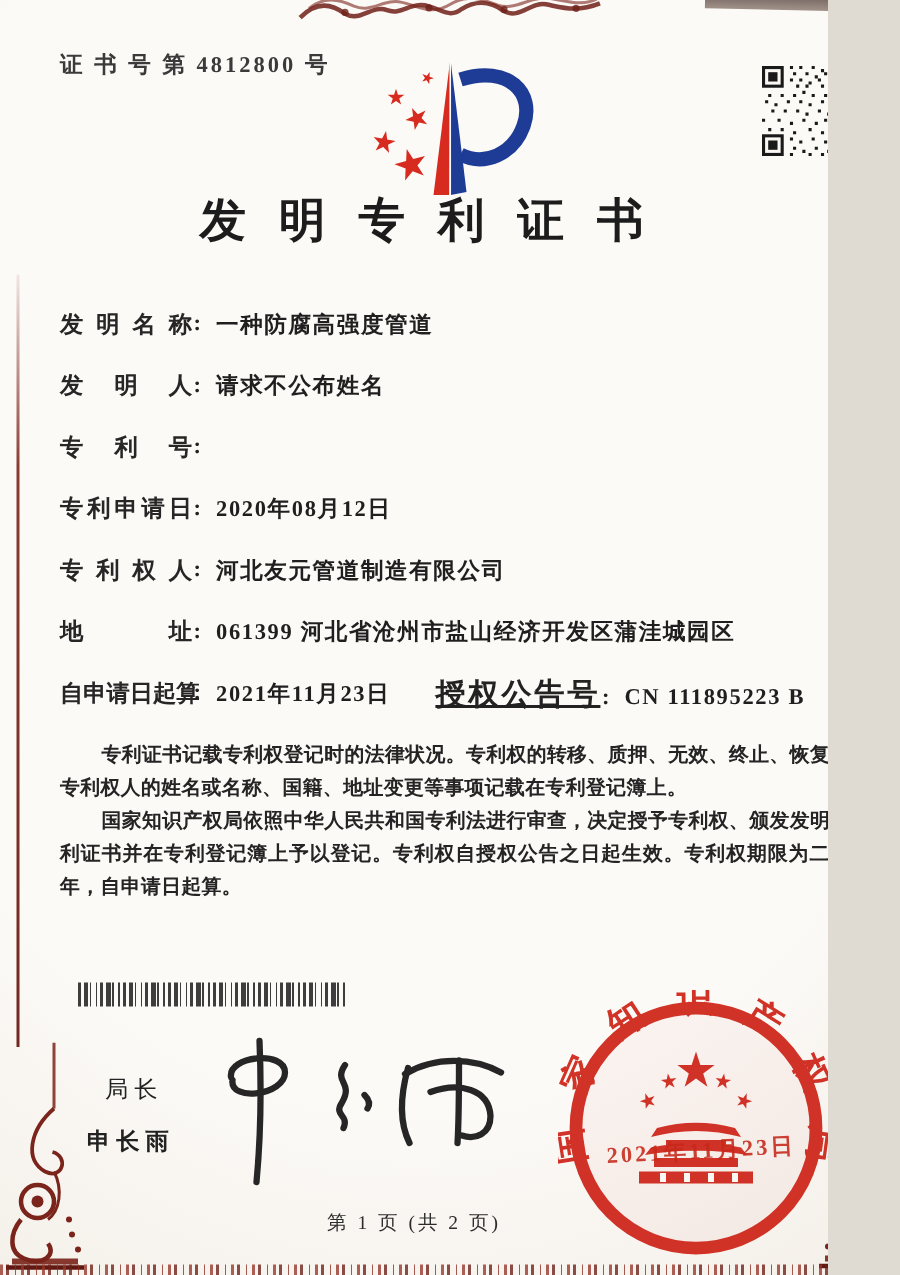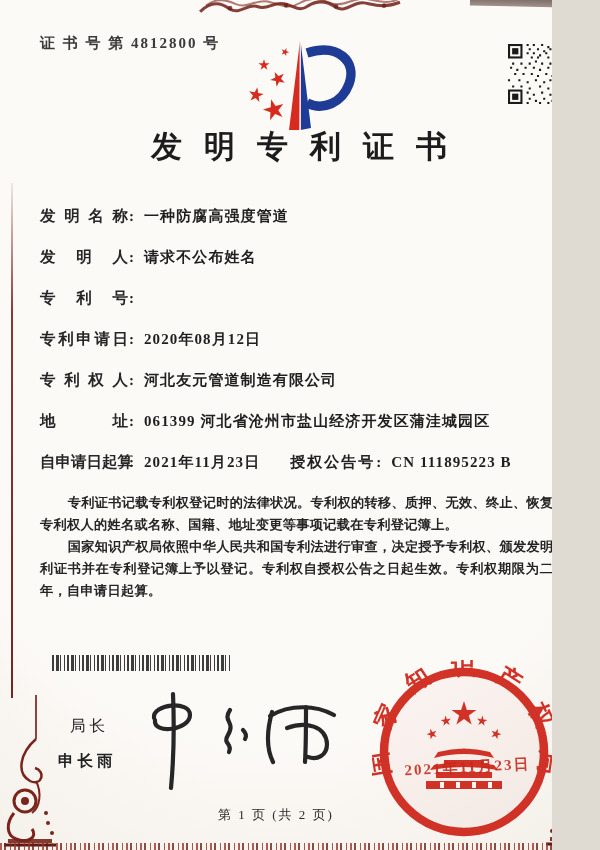--- a/index.html
+++ b/index.html
@@ -3,31 +3,31 @@
 <meta charset="utf-8">
 <style>
   html,body{margin:0;padding:0;background:#dfdad2;}
   .page{position:relative;width:552px;height:850px;overflow:hidden;
     background:radial-gradient(120% 92% at 50% 36%, #fcfaf7 55%, #f3eee7 86%, #e9e2d8 100%);
     font-family:"Liberation Serif", serif; color:#222;}
   
   .cert-no{position:absolute;left:40px;top:34px;font-size:15px;font-weight:600;letter-spacing:2px;color:#3a3a3a;}
   .logo{position:absolute;left:243px;top:40px;width:115px;height:92px;}
   .qr{position:absolute;left:508px;top:44px;width:60px;height:60px;}
-  .title{position:absolute;left:18px;top:126px;width:100%;margin:0;text-align:center;
+  .title{position:absolute;left:0;top:126px;width:100%;margin:0;text-align:center;
     font-size:31px;font-weight:700;letter-spacing:22px;padding-left:32px;box-sizing:border-box;color:#1c1c1c;}
   
   .fields{position:absolute;left:40px;top:196px;width:527px;}
   .frow{height:41px;display:flex;align-items:center;white-space:nowrap;}
   .flabel{display:inline-block;width:88px;text-align:justify;text-align-last:justify;
     font-size:15.5px;font-weight:700;color:#262626;}
   .fcolon{font-weight:700;margin:0 10px 0 1px;font-size:15px;}
   .fvalue{font-weight:700;font-size:15px;letter-spacing:1.1px;color:#1f1f1f;}
   .pair2{margin-left:30px;}
-  .glabel{font-weight:700;font-size:15px;letter-spacing:2px;}
+  .glabel{font-weight:700;font-size:20px;letter-spacing:2px;text-decoration:underline;}
   
   .body-text{position:absolute;left:40px;top:492px;width:527px;font-size:13.2px;line-height:22px;
     font-weight:600;letter-spacing:.3px;text-align:justify;color:#242424;}
   .body-text p{margin:0;text-indent:2.1em;}
   
   .barcode{position:absolute;left:52px;top:655px;width:178px;height:16px;opacity:.85;
     background:repeating-linear-gradient(90deg,#1c1c1c 0 2px,transparent 2px 4px,#1c1c1c 4px 7px,
       transparent 7px 8px,#1c1c1c 8px 9px,transparent 9px 12px,#1c1c1c 12px 13px,transparent 13px 15px);}
   .signer-title{position:absolute;left:70px;top:716px;font-size:15.5px;font-weight:400;letter-spacing:4px;}
   .signer-name{position:absolute;left:58px;top:751px;font-size:15.5px;font-weight:700;letter-spacing:4px;}

